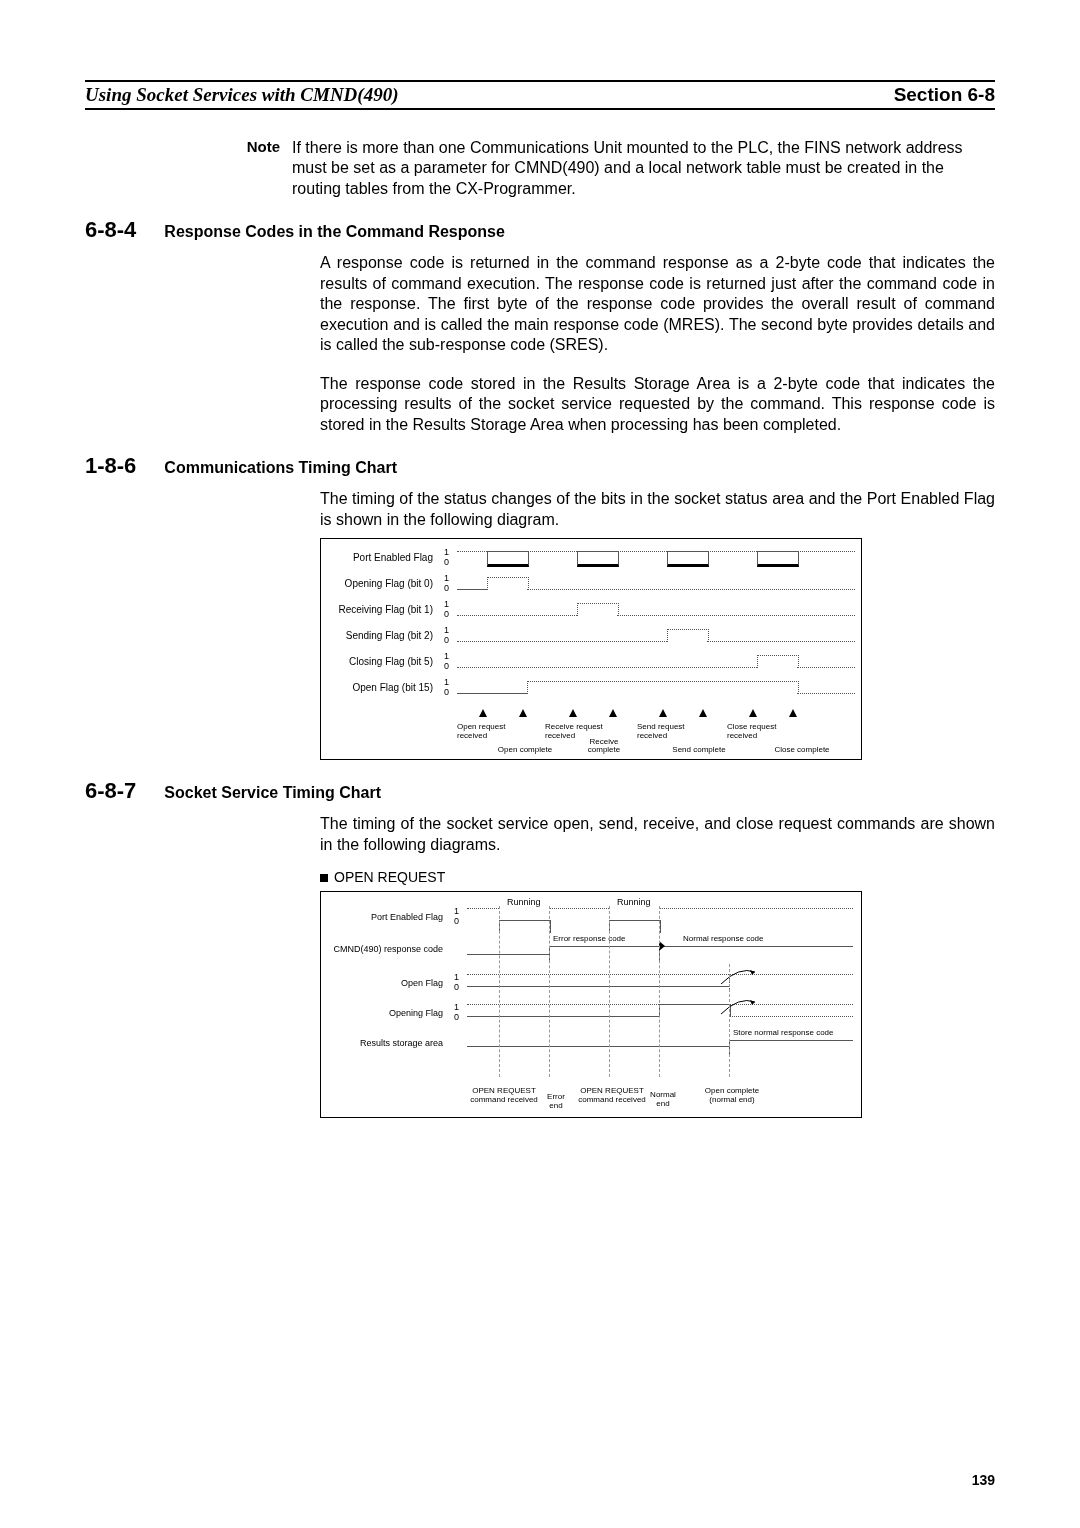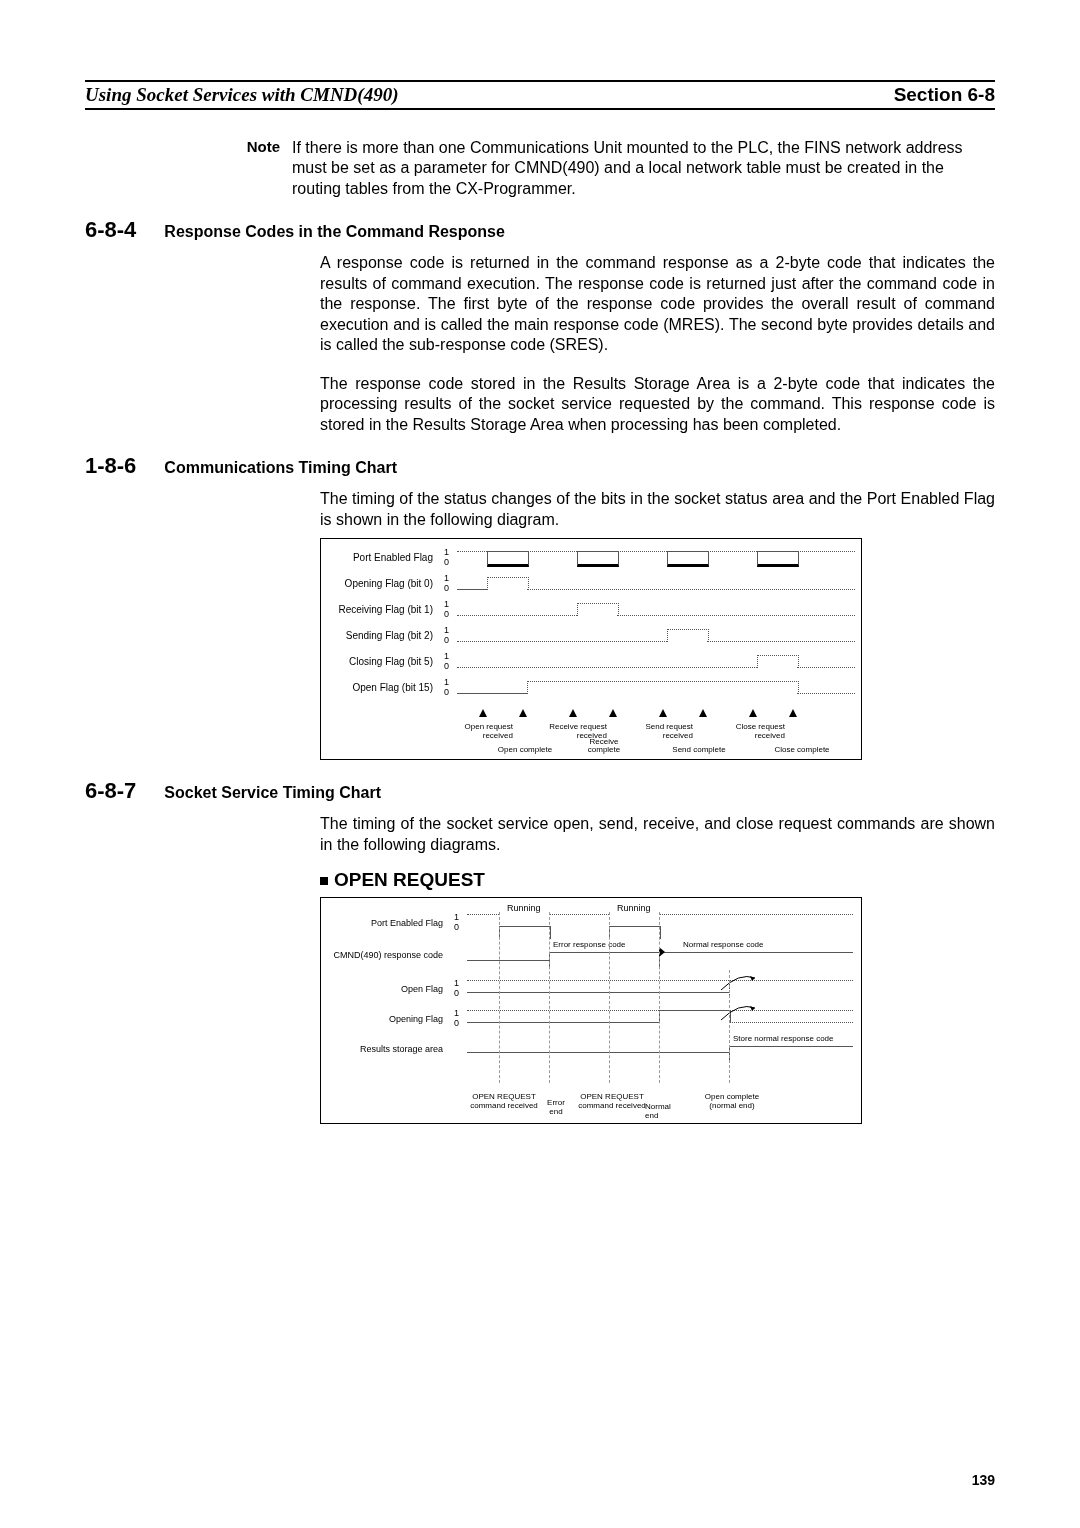--- a/index.html
+++ b/index.html
@@ -10,37 +10,37 @@
   .hdr-left{font-style:italic;font-family:"Times New Roman",serif;font-weight:bold;font-size:19px}
   .hdr-right{font-weight:bold;font-size:19px}
   .note-row{display:flex;margin-bottom:18px}
   .note-gutter{width:195px;flex-shrink:0;text-align:right;padding-right:12px;font-weight:bold;font-size:15px}
   .note-body{flex:1;font-size:16px;line-height:1.28}
   .sec{margin-bottom:18px}
   .sec-h{display:flex;align-items:baseline;gap:28px;margin-bottom:10px}
   .sec-num{font-weight:bold;font-size:22px}
   .sec-title{font-weight:bold;font-size:16px}
   .sec-body{margin-left:235px;font-size:16px;line-height:1.28;text-align:justify}
-  .subhead{margin-left:235px;font-weight:bold;font-size:19px;margin-bottom:6px;margin-top:14px}
+  .subhead{margin-left:235px;font-weight:normal;font-size:14px;margin-bottom:6px;margin-top:14px}
   .blkmk{display:inline-block;width:8px;height:8px;background:#000;margin-right:6px;vertical-align:middle}
   .pgnum{position:absolute;bottom:40px;right:85px;font-weight:bold;font-size:14px}
 
   
   .chart1{margin-left:235px;border:1px solid #000;width:540px;height:220px;position:relative;font-size:9px;margin-top:8px}
   .c1-rows{position:absolute;left:6px;top:8px;right:6px}
   .c1-row{height:26px;position:relative}
   .c1-lab{position:absolute;left:0;top:5px;width:106px;text-align:right;font-size:10px}
   .c1-ax{position:absolute;left:110px;top:0;width:12px;text-align:right;font-size:9px;line-height:10px}
   .c1-trace{position:absolute;left:130px;right:0;top:0;height:20px}
   .c1-base{position:absolute;left:0;right:0;top:16px;border-top:1px solid #555}
   .c1-dot{border-top:1px dotted #555}
   .c1-hi{position:absolute;top:4px;height:12px;border-top:1px dotted #555;border-left:1px dotted #555;border-right:1px dotted #555}
   .c1-bot{position:absolute;left:130px;right:6px;bottom:4px;height:46px}
   .ar{position:absolute;bottom:38px;width:0;height:0;border-left:4px solid transparent;border-right:4px solid transparent;border-bottom:8px solid #000}
-  .ev1{position:absolute;font-size:8px;text-align:right;line-height:1.1}
+  .ev1{position:absolute;font-size:8px;text-align:left;line-height:1.1}
   .ev2{position:absolute;font-size:8px;text-align:center;line-height:1.1;bottom:0}
 
   
   .chart2{margin-left:235px;border:1px solid #000;width:540px;height:225px;position:relative;font-size:9px;margin-top:6px}
   .c2-lab{position:absolute;left:6px;width:116px;text-align:right;font-size:9px}
   .c2-ax{position:absolute;left:126px;width:12px;text-align:right;font-size:9px;line-height:10px}
   .c2-tr{position:absolute;left:146px;right:8px}
   .c2-seg{position:absolute;top:0;height:14px}
   .c2-solid{border-top:1px solid #555}
   .c2-dash{border-top:1px dotted #555}
@@ -247,19 +247,19 @@
 
       <div style="position:absolute;left:178px;top:14px;bottom:40px;border-left:1px dashed #999"></div>
       <div style="position:absolute;left:228px;top:14px;bottom:40px;border-left:1px dashed #999"></div>
       <div style="position:absolute;left:288px;top:14px;bottom:40px;border-left:1px dashed #999"></div>
       <div style="position:absolute;left:338px;top:14px;bottom:40px;border-left:1px dashed #999"></div>
       <div style="position:absolute;left:408px;top:72px;bottom:40px;border-left:1px dashed #999"></div>
 
       <div class="c2-txt" style="left:148px;bottom:12px;width:70px;text-align:center">OPEN REQUEST command received</div>
       <div class="c2-txt" style="left:220px;bottom:6px;width:30px;text-align:center">Error end</div>
       <div class="c2-txt" style="left:256px;bottom:12px;width:70px;text-align:center">OPEN REQUEST command received</div>
-      <div class="c2-txt" style="left:324px;bottom:2px;width:36px;text-align:left">Normal end</div>
+      <div class="c2-txt" style="left:324px;bottom:8px;width:36px;text-align:center">Normal end</div>
       <div class="c2-txt" style="left:376px;bottom:12px;width:70px;text-align:center">Open complete (normal end)</div>
     </div>
   </div>
 
   <div class="pgnum">139</div>
 </div>
 
 </body></html>

